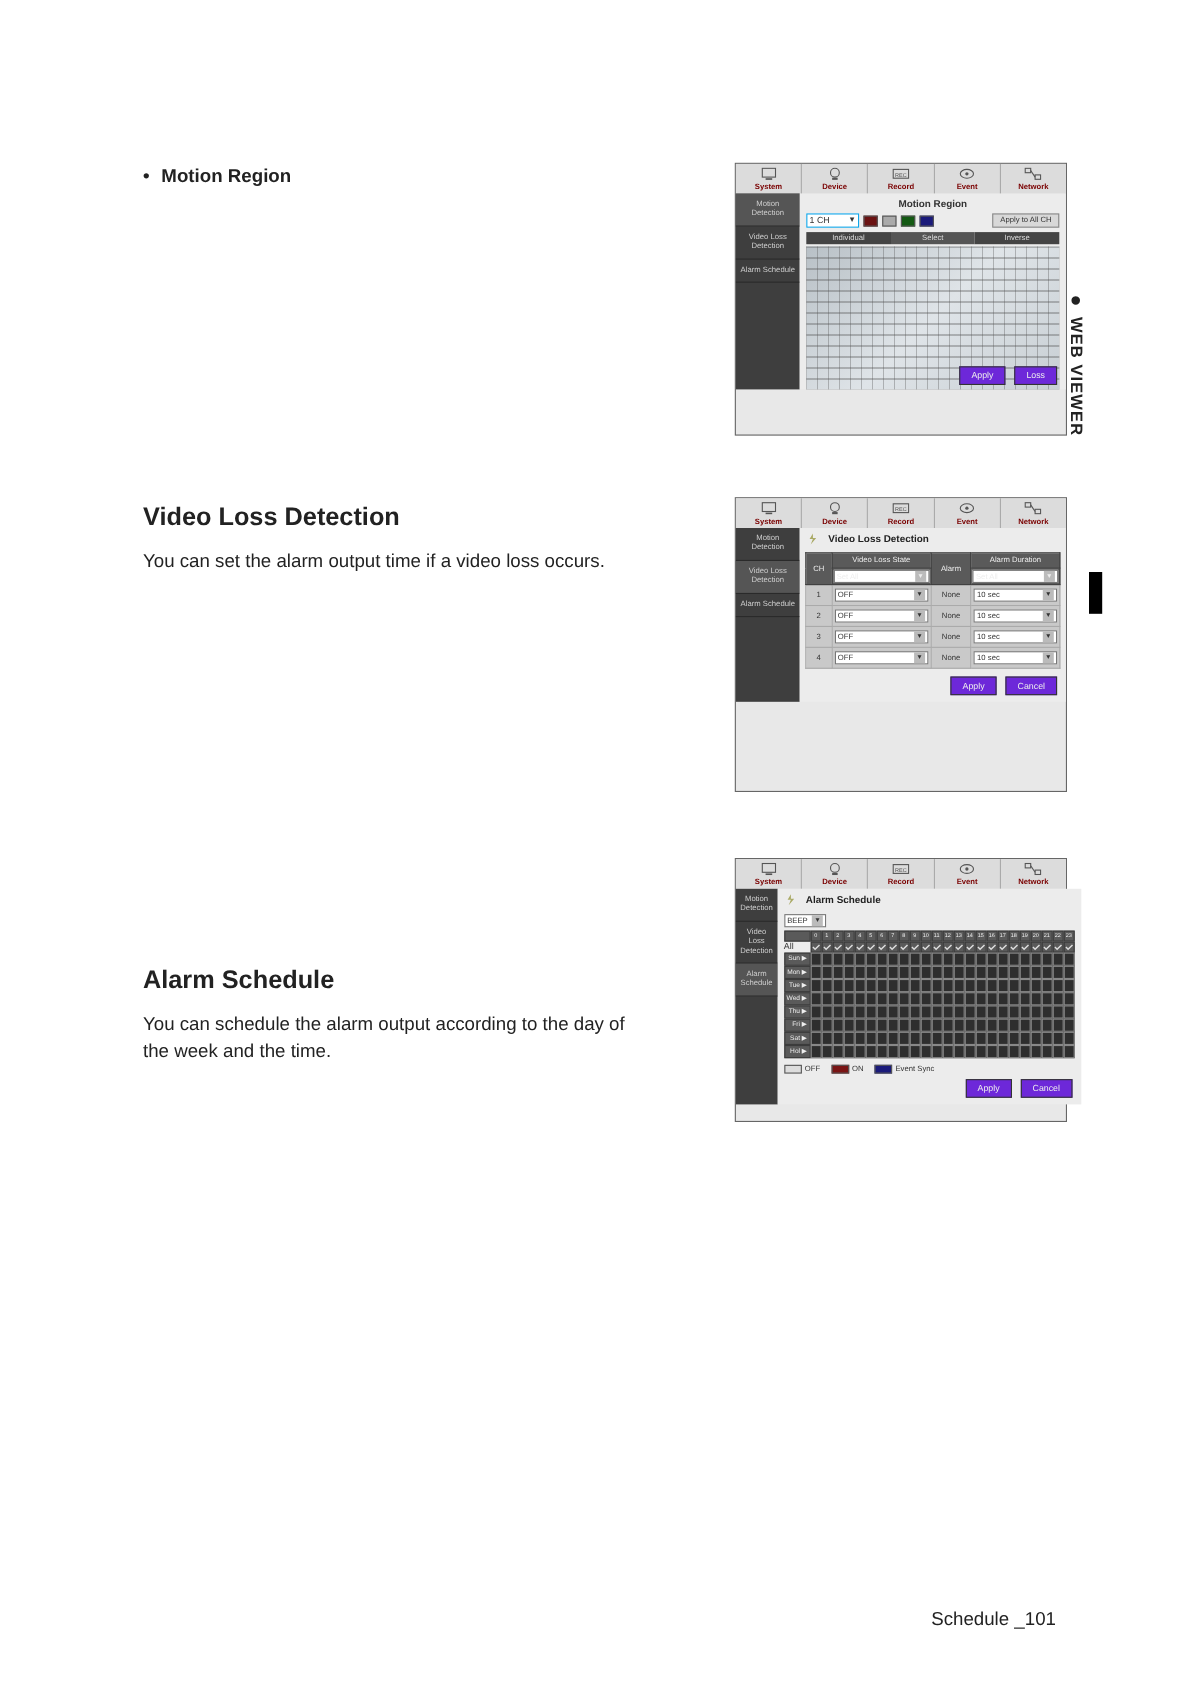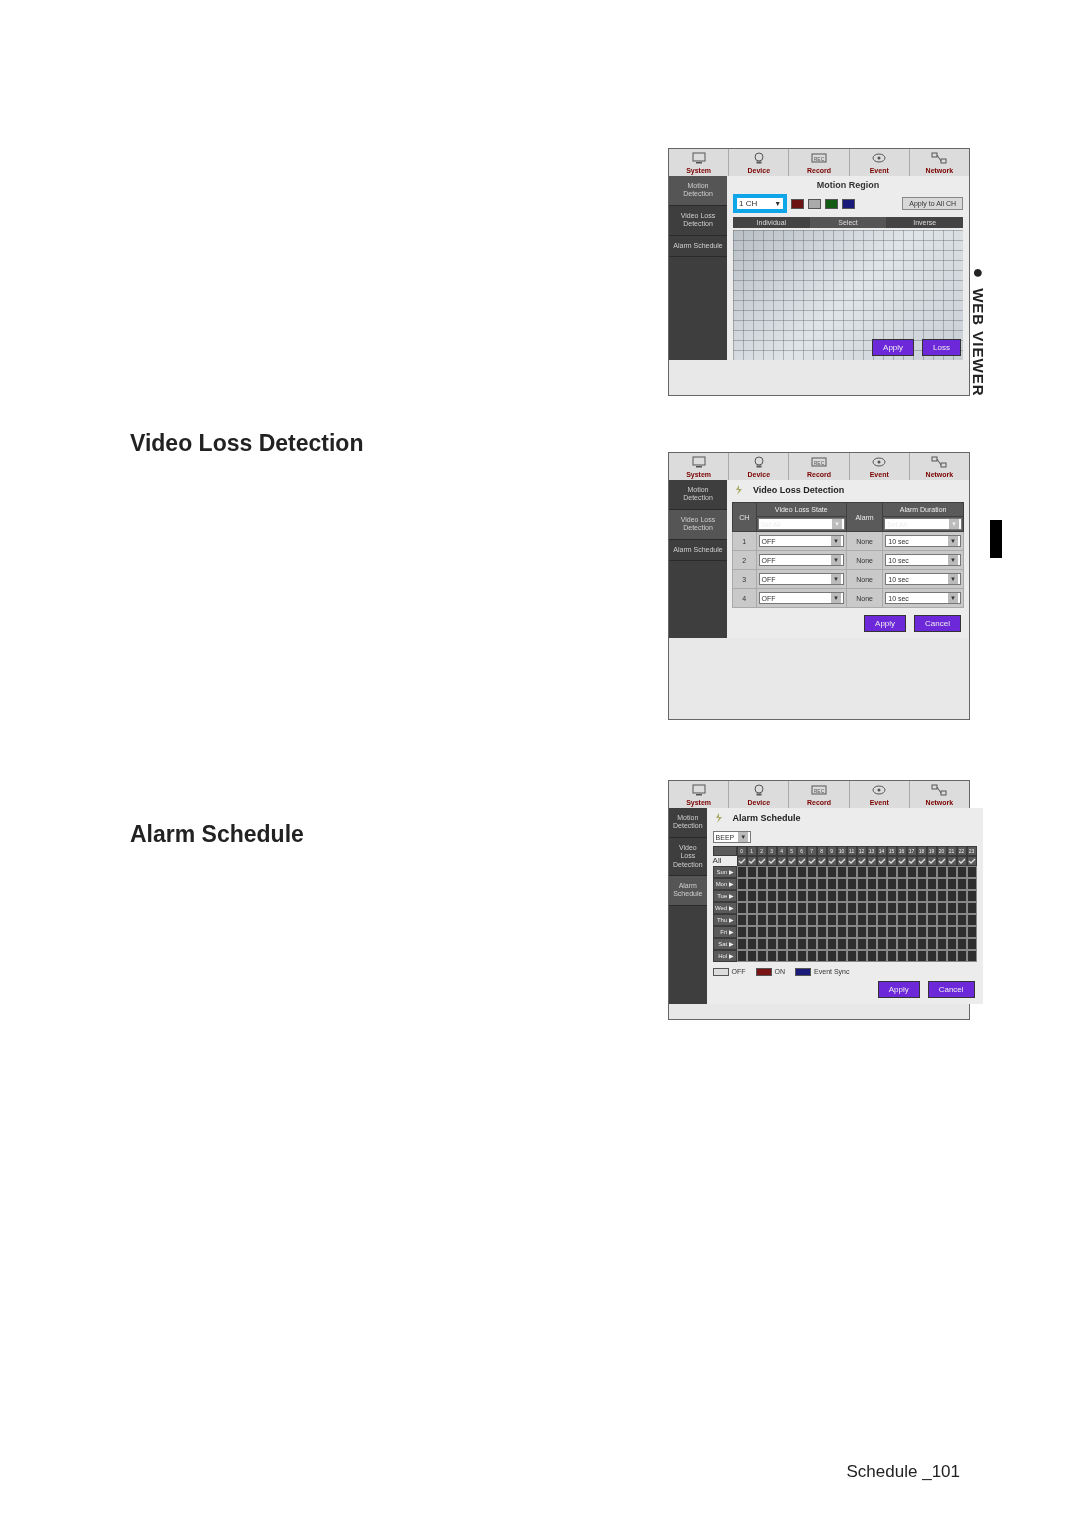--- a/index.html
+++ b/index.html
@@ -43,21 +43,21 @@
   .shot .titlebar .tico { width:14px; height:12px; display:inline-flex; }
 
   .shot .btn { display:inline-block; padding:3px 10px; background:#6d28d9; color:#eee; border:1px solid #333; font-size:8px; }
   .shot .foot { position:absolute; right:8px; bottom:6px; display:flex; gap:8px; }
 
   
   .shot1 { top: 148px; height: 248px; }
   .shot1 .main { padding: 0; }
   .shot1 .mr-title { text-align:center; font-weight:bold; font-size:9px; padding:4px 0; }
   .shot1 .ctrlrow { display:flex; align-items:center; gap:4px; padding:0 6px 4px; }
-  .shot1 .sel { border:4px solid #0ea5e9; background:#fff; padding:1px 2px; font-size:8px; display:flex; align-items:center; gap:17px; }
+  .shot1 .sel { border:1px solid #0ea5e9; background:#fff; padding:1px 2px; font-size:8px; display:flex; align-items:center; gap:17px; }
   .shot1 .sel .arrow { font-size:7px; }
   .shot1 .sw { width:13px; height:10px; border:1px solid #555; display:inline-block; }
   .shot1 .sw.a { background:#6b1212; }
   .shot1 .sw.b { background:#aaa; }
   .shot1 .sw.c { background:#135a13; }
   .shot1 .sw.d { background:#1a1a7a; }
   .shot1 .pill { padding:2px 6px; font-size:7px; border:1px solid #888; background:#d8d8d8; }
   .shot1 .tabs3 { display:flex; margin:0 6px; }
   .shot1 .tabs3 .t { flex:1; text-align:center; font-size:7px; padding:2px 0; background:#444; color:#ddd; }
   .shot1 .tabs3 .t:nth-child(2){ background:#555; }
@@ -105,29 +105,35 @@
 <body>
 
 <div class="page">
 
   <div class="side-tab">
     <span class="dot">●</span>
     <span>WEB VIEWER</span>
   </div>
   <div class="side-black"></div>
 
+  <div class="bullet-row">
+    <span class="dot">•</span>
+    <span class="label">Motion Region</span>
+  </div>
 
   <div class="gap-before-vl"></div>
 
   <div class="section-h">Video Loss Detection</div>
+  <div class="body-text">You can set the alarm output time if a video loss occurs.</div>
 
   <div class="gap-before-vl"></div>
   <div class="gap-before-as"></div>
 
   <div class="section-h">Alarm Schedule</div>
+  <div class="body-text">You can schedule the alarm output according to the day of the week and the time.</div>
 
   <div class="shot shot1">
     <div class="topnav">
       <div class="tab">
         <div class="ico">
             <svg width="16" height="12" viewBox="0 0 16 12">
               <rect x="2" y="1" width="12" height="8" fill="none" stroke="#555"></rect>
               <rect x="5" y="10" width="6" height="1.5" fill="#555"></rect>
             </svg>
           </div>

